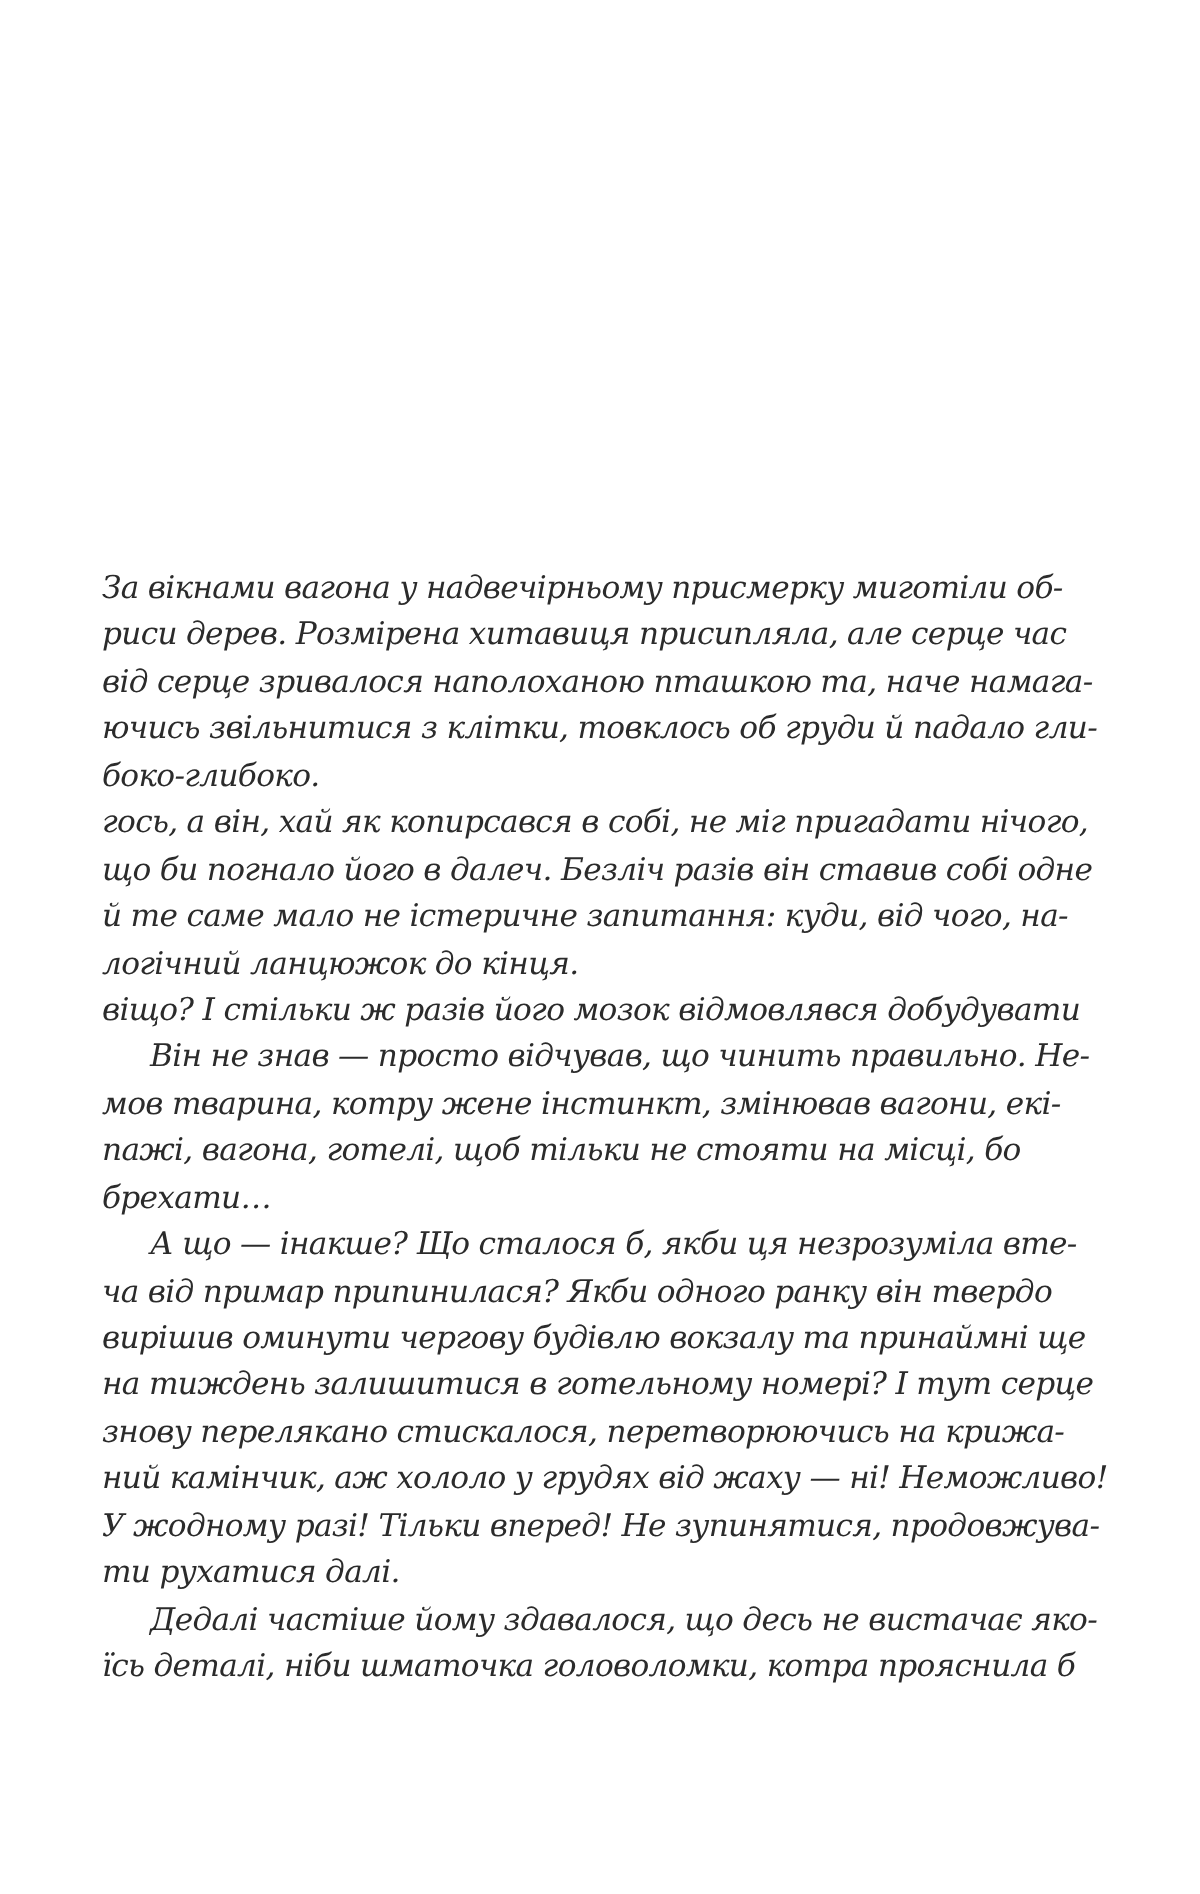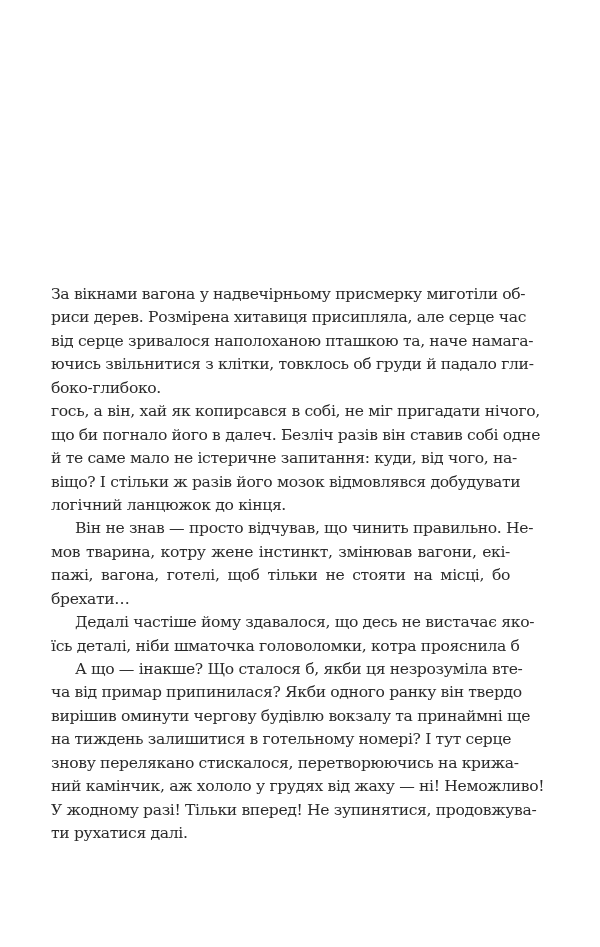--- a/index.html
+++ b/index.html
@@ -19,20 +19,21 @@
       width: 600px;
       height: 947px;
       background: #ffffff;
     }
     .text-block {
       position: absolute;
       left: 51px;
       top: 283px;
       width: 459px;
       font-family: "DejaVu Serif", "Liberation Serif", serif;
+      font-style: italic;
       font-size: 15.6px;
       line-height: 23.45px;
       color: #2b2b2b;
       letter-spacing: -0.35px;
     }
     .line {
       display: block;
       white-space: nowrap;
       text-align: justify;
       text-align-last: justify;
@@ -57,41 +58,41 @@
       <span class="line">риси дерев. Розмірена хитавиця присипляла, але серце час</span>
       <span class="line">від серце зривалося наполоханою пташкою та, наче намага-</span>
       <span class="line">ючись звільнитися з клітки, товклось об груди й падало гли-</span>
       <span class="line last">боко-глибоко.</span>
     </div>
 
     <div>
       <span class="line">гось, а він, хай як копирсався в собі, не міг пригадати нічого,</span>
       <span class="line">що би погнало його в далеч. Безліч разів він ставив собі одне</span>
       <span class="line">й те саме мало не істеричне запитання: куди, від чого, на-</span>
+      <span class="line last">логічний ланцюжок до кінця.</span>
       <span class="line">віщо? І стільки ж разів його мозок відмовлявся добудувати</span>
-      <span class="line last">логічний ланцюжок до кінця.</span>
     </div>
 
     <div>
       <span class="line indent">Він не знав — просто відчував, що чинить правильно. Не-</span>
       <span class="line">мов тварина, котру жене інстинкт, змінював вагони, екі-</span>
       <span class="line">пажі, вагона, готелі, щоб тільки не стояти на місці, бо</span>
       <span class="line last">брехати…</span>
-    </div>
-
-    <div>
-      <span class="line indent">Дедалі частіше йому здавалося, що десь не вистачає яко-</span>
-      <span class="line">їсь деталі, ніби шматочка головоломки, котра прояснила б</span>
     </div>
 
     <div>
       <span class="line indent">А що — інакше? Що сталося б, якби ця незрозуміла вте-</span>
       <span class="line">ча від примар припинилася? Якби одного ранку він твердо</span>
       <span class="line">вирішив оминути чергову будівлю вокзалу та принаймні ще</span>
       <span class="line">на тиждень залишитися в готельному номері? І тут серце</span>
       <span class="line">знову перелякано стискалося, перетворюючись на крижа-</span>
       <span class="line">ний камінчик, аж хололо у грудях від жаху — ні! Неможливо!</span>
       <span class="line">У жодному разі! Тільки вперед! Не зупинятися, продовжува-</span>
       <span class="line last">ти рухатися далі.</span>
     </div>
 
+    <div>
+      <span class="line indent">Дедалі частіше йому здавалося, що десь не вистачає яко-</span>
+      <span class="line">їсь деталі, ніби шматочка головоломки, котра прояснила б</span>
+    </div>
+
   </div>
 </div>
 
 </body></html>

